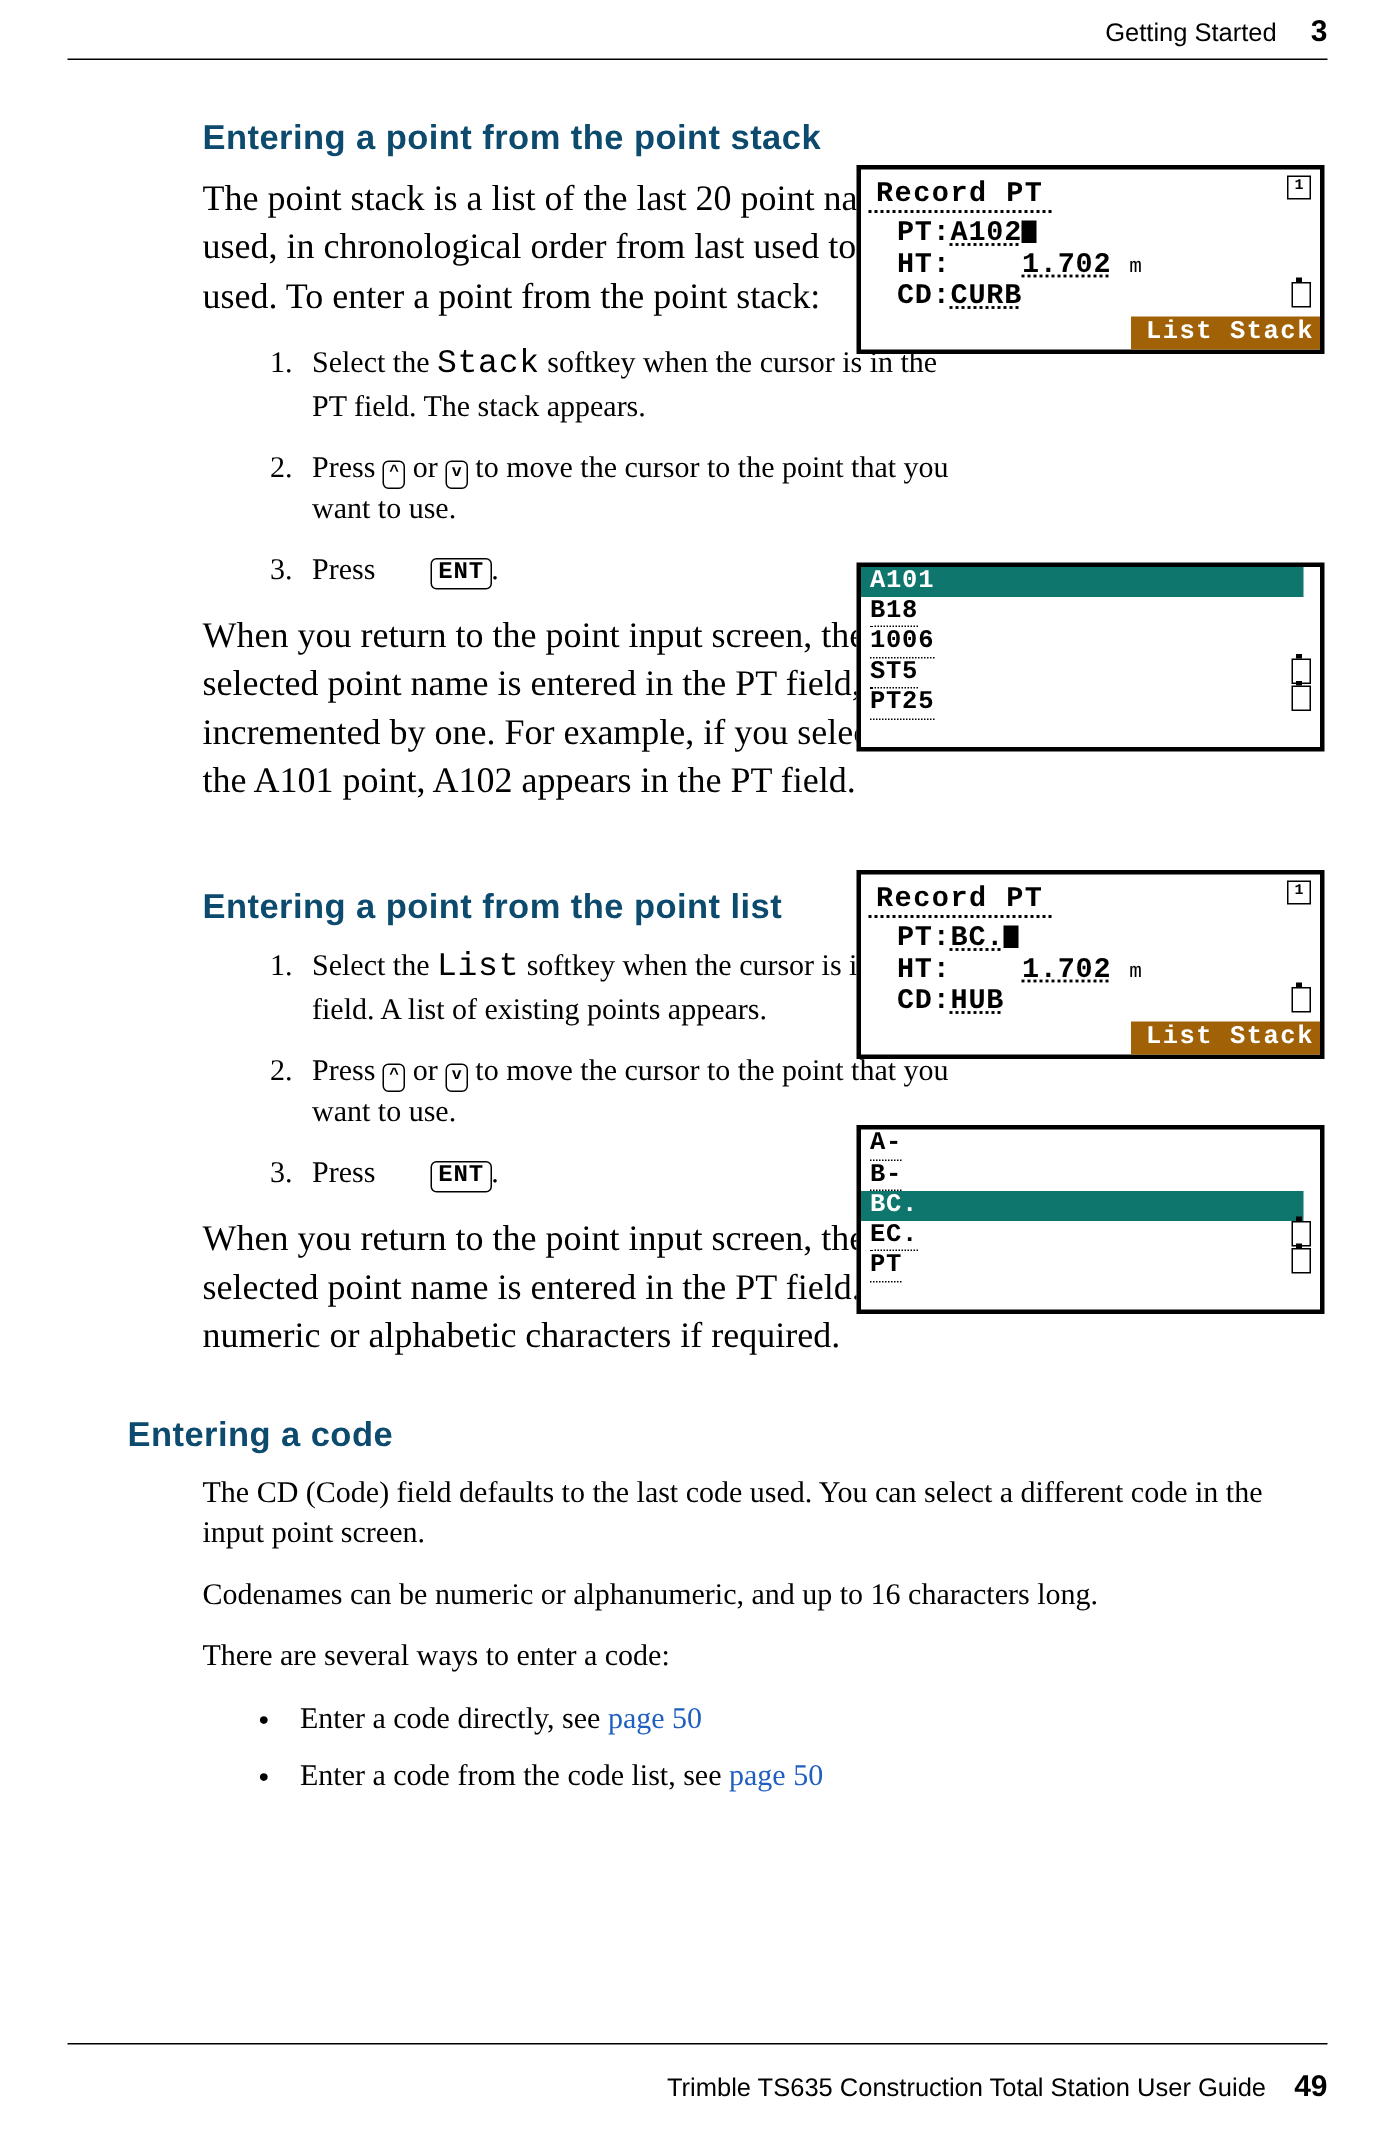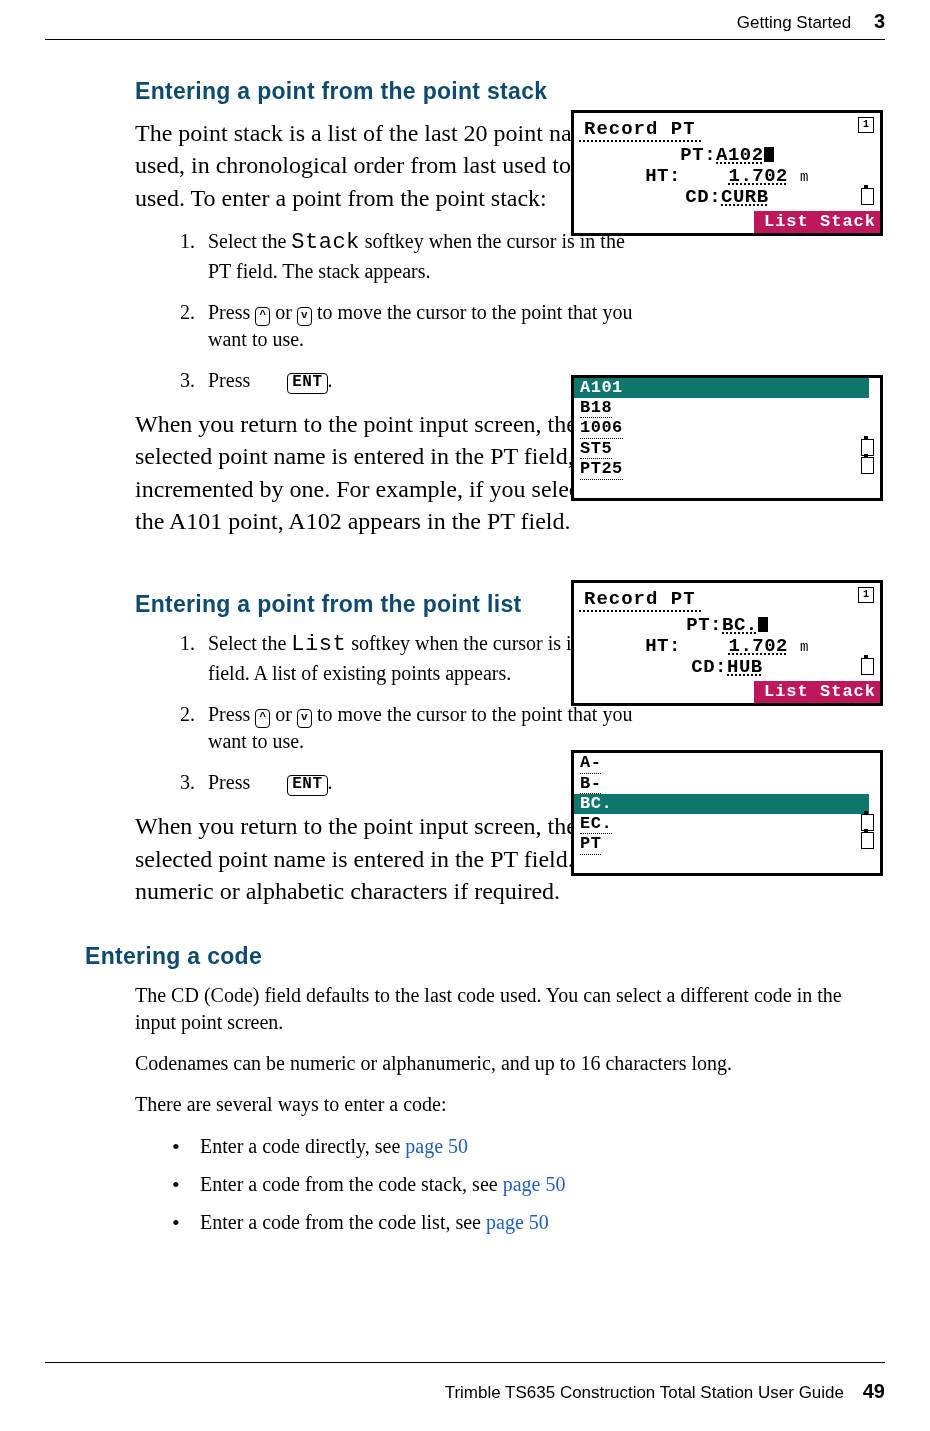--- a/index.html
+++ b/index.html
@@ -165,42 +165,41 @@
     margin: 2px 0 3px 5px;
     letter-spacing: 1px;
   }
   .lcd .row {
     font-size: 19px;
     font-weight: bold;
     padding: 0 24px;
     line-height: 1.1;
     letter-spacing: 0.5px;
     white-space: nowrap;
-    text-align: center;
   }
   .lcd .und {
     text-decoration: underline dotted;
     text-underline-offset: 3px;
   }
   .lcd .cursor {
     display: inline-block;
     width: 10px;
     height: 15px;
     background: #000;
     vertical-align: -2px;
   }
   .lcd .unit {
     font-weight: normal;
     font-size: 14px;
   }
   .lcd .softbar {
     position: absolute;
     bottom: 0;
     right: 0;
-    background: #be185d;
+    background: #a16207;
     color: #fff;
     font-size: 17px;
     font-weight: bold;
     padding: 1px 4px 2px 10px;
     letter-spacing: 1px;
   }
   .lcd .corner-ind {
     position: absolute;
     top: 4px;
     right: 6px;
@@ -301,21 +300,20 @@
     <p class="body">When you return to the point input screen, the selected point name is entered in the PT field. Add numeric or alphabetic characters if required.</p>
 
     <div style="height:22px"></div>
 
     <h3 class="section-title dedent">Entering a code</h3>
     <p class="body-wide">The CD (Code) field defaults to the last code used. You can select a different code in the input point screen.</p>
     <p class="body-wide">Codenames can be numeric or alphanumeric, and up to 16 characters long.</p>
     <p class="body-wide">There are several ways to enter a code:</p>
     <ul class="bullets">
       <li><span>Enter a code directly, see </span><span class="link">page 50</span></li>
-      <li><span>Enter a code from the code stack, see </span><span class="link">page 50</span></li>
       <li><span>Enter a code from the code list, see </span><span class="link">page 50</span></li>
     </ul>
   </div>
 
   <div class="lcd" style="top:110px;">
     <span class="title">Record PT</span>
     <div class="corner-ind">1</div>
     <div class="row">
       <span>PT:</span><span class="und">A102</span><span class="cursor"></span>
     </div>

